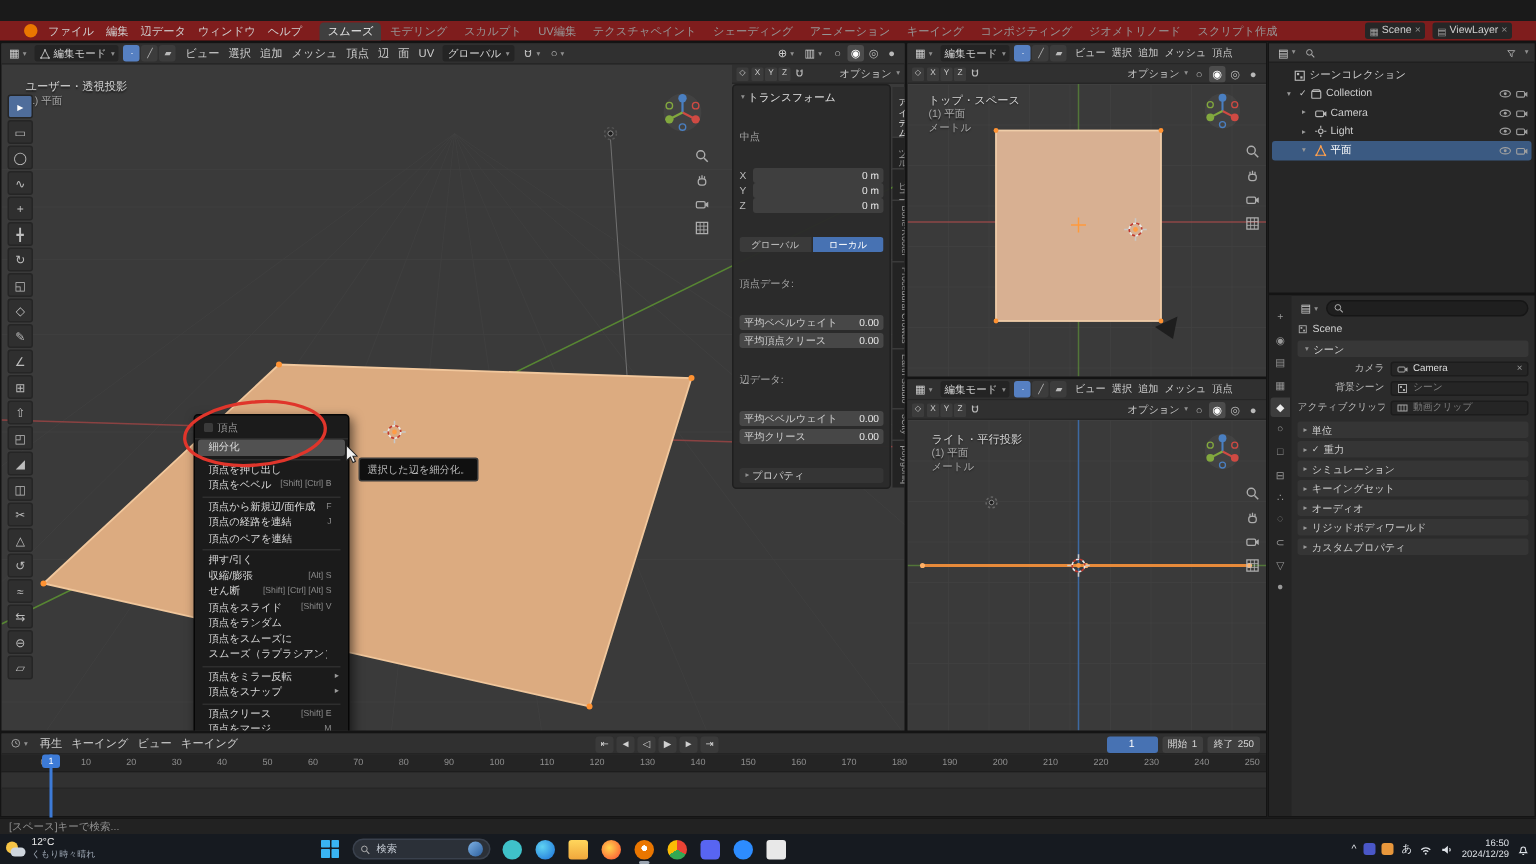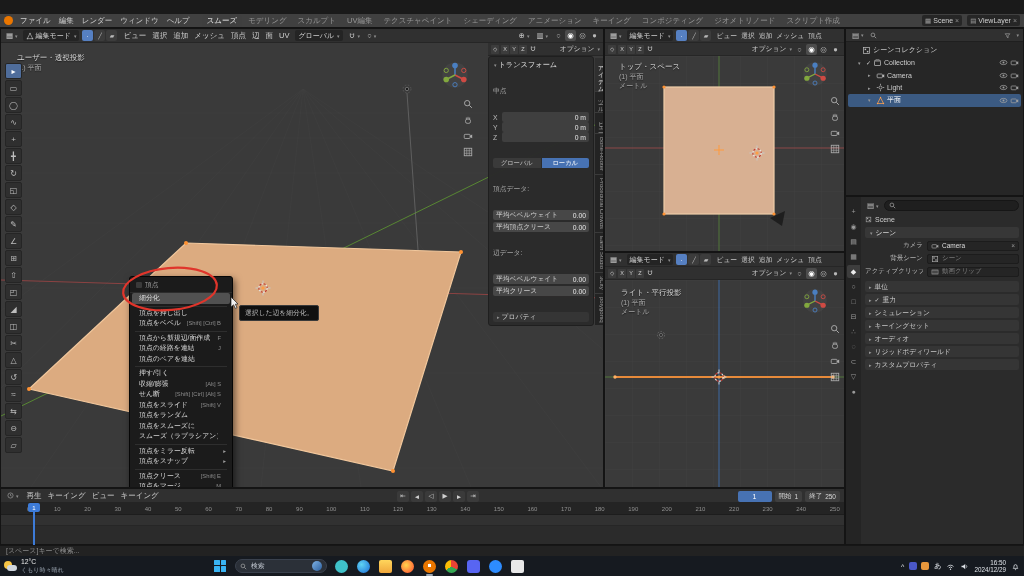--- a/index.html
+++ b/index.html
@@ -8,21 +8,21 @@
 .spacer{flex:1}
 .caret{font-size:5px;color:#8f8f8f;margin-left:1px}
 
 #titlebar{position:absolute;left:0;top:0;width:1024px;height:14px;background:#191919;display:flex;align-items:center;padding-left:5px}
 .blender-logo{width:9px;height:9px;border-radius:50%;background:#ea7600;position:relative;margin-right:5px;flex:none}
 .blender-logo::after{content:"";position:absolute;left:2px;top:2.2px;width:5px;height:3.4px;border-radius:50%;background:#fff}
 #titlebar .title{font-size:7.5px;color:#b5b5b5;white-space:nowrap}
 .win-controls{margin-left:auto;display:flex;height:14px}
 .win-btn{width:30px;display:flex;align-items:center;justify-content:center;font-size:8px;color:#cfcfcf}
 
-#topbar{position:absolute;left:0;top:14px;width:1024px;height:14px;background:#404040;border-bottom:1px solid #131313;display:flex;align-items:center;padding:0 4px;white-space:nowrap}
+#topbar{position:absolute;left:0;top:14px;width:1024px;height:14px;background:#7f1d1d;border-bottom:1px solid #131313;display:flex;align-items:center;padding:0 16px;white-space:nowrap}
 .tb-logo{width:9px;height:9px;border-radius:50%;background:#ea7600;margin-right:3px;flex:none}
 .menu-strip{display:flex}
 .mi{padding:0 4px;font-size:7.5px;color:#cfcfcf;line-height:13px;white-space:nowrap}
 .ws-tabs{display:flex;gap:1px;margin-left:8px}
 .ws-tab{padding:0 5px;font-size:7.5px;color:#969696;line-height:12px;border-radius:3px 3px 0 0;white-space:nowrap}
 .ws-tab.active{background:#3f3f3f;color:#ececec}
 .topbar-right{margin-left:auto;display:flex;align-items:center;gap:5px}
 .id-chip{display:flex;align-items:center;gap:2px;background:#262626;border-radius:2px;padding:0 3px;height:11px;font-size:7px;color:#d0d0d0}
 .id-chip .gl{font-size:6.5px;color:#9d9d9d}
 .id-chip .xx{color:#8d8d8d;font-size:7px}
@@ -259,21 +259,21 @@
 
 <div id="root">
 
 
   <div id="topbar">
     <span class="tb-logo"></span>
     <span class="menu-strip">
 
     <span class="mi">ファイル</span>
         <span class="mi">編集</span>
-        <span class="mi">レンダー</span>
+        <span class="mi">辺データ</span>
         <span class="mi">ウィンドウ</span>
         <span class="mi">ヘルプ</span>
       </span>
     <span class="ws-tabs">
 
     <span class="ws-tab active">スムーズ</span>
         <span class="ws-tab">モデリング</span>
         <span class="ws-tab">スカルプト</span>
         <span class="ws-tab">UV編集</span>
         <span class="ws-tab">テクスチャペイント</span>

